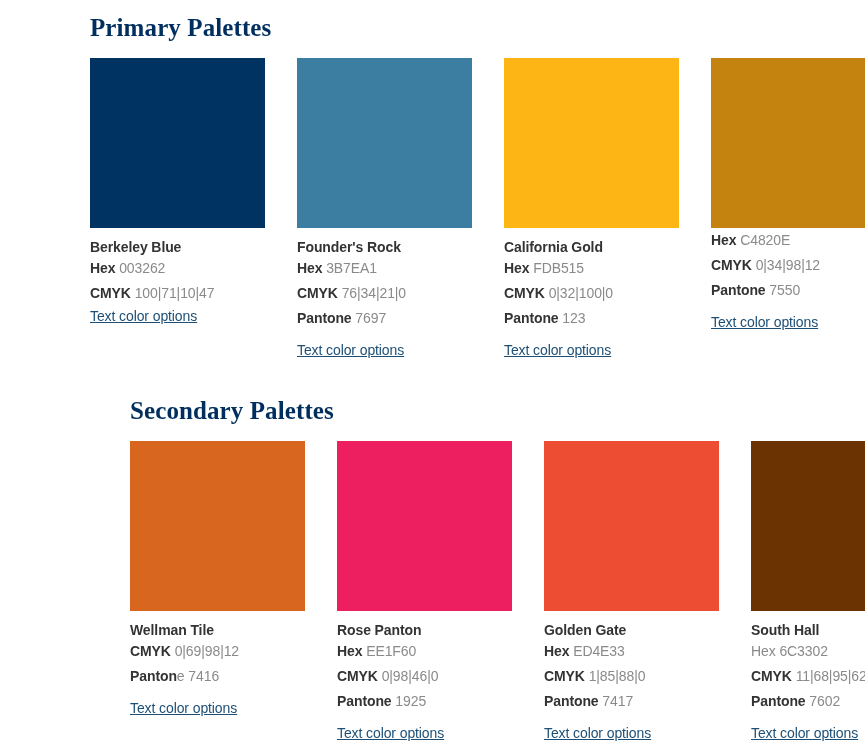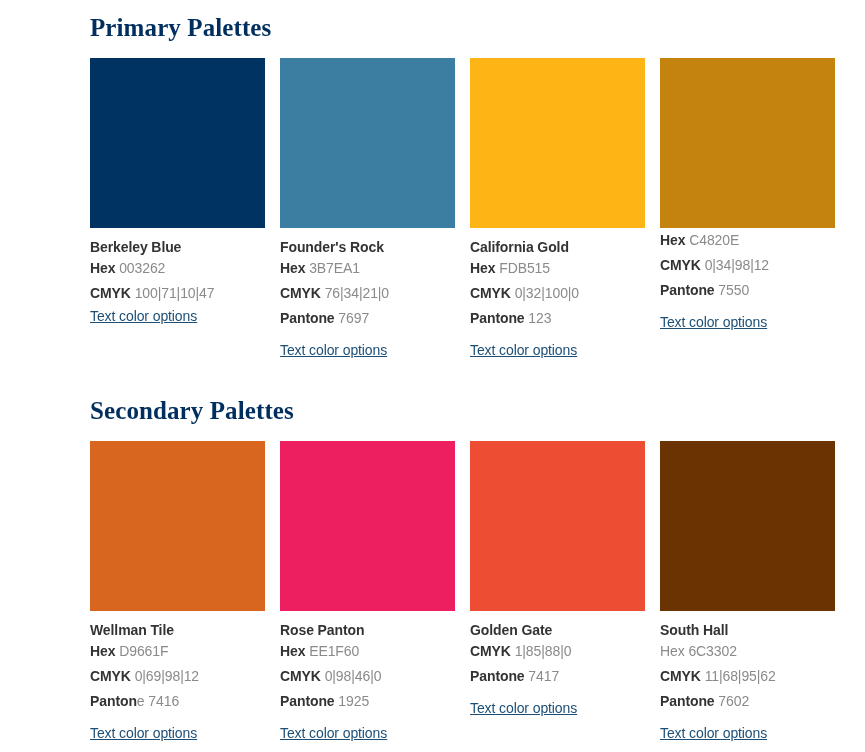--- a/index.html
+++ b/index.html
@@ -42,21 +42,21 @@
     padding-top: 13px;
   }
   .section.secondary .section-heading {
     padding-top: 12px;
   }
 
   
   .palette-grid {
     display: grid;
     grid-template-columns: repeat(4, 175px);
-    column-gap: 15px;
+    column-gap: 32px;
     margin-top: 15px;
   }
   .palette-card {
     width: 175px;
   }
   .swatch {
     width: 175px;
     height: 170px;
     display: block;
   }
@@ -96,20 +96,21 @@
     cursor: pointer;
     letter-spacing: -0.1px;
   }
   .palette-card.tight-link .text-color-link {
     margin-top: 1px;
   }
 
   
   .section.secondary {
     margin-top: 25px;
+    margin-left: 40px;
   }
 </style>
 </head>
 <body>
 
 <div class="page">
   <div class="content">
 
     <div class="section primary">
       <h2 class="section-heading">Primary Palettes</h2>
@@ -188,24 +189,20 @@
 
     <div class="section secondary">
       <h2 class="section-heading">Secondary Palettes</h2>
 
       <div class="palette-grid">
 
         <div class="palette-card">
           <div class="swatch" id="sw-1-0" style="background-color: rgb(217, 102, 31);"></div>
           <div class="card-title">Wellman Tile</div>
           <div class="spec-row">
-            <span class="spec-label">Hex</span>
-            <span class="spec-value">D9661F</span>
-          </div>
-          <div class="spec-row">
             <span class="spec-label">CMYK</span>
             <span class="spec-value">0|69|98|12</span>
           </div>
           <div class="spec-row"><span class="spec-label">Panton</span><span class="spec-value">e</span>
             <span class="spec-value">7416</span>
           </div>
           <a class="text-color-link">Text color options</a>
         </div>
 
         <div class="palette-card">
@@ -223,20 +220,24 @@
             <span class="spec-label">Pantone</span>
             <span class="spec-value">1925</span>
           </div>
           <a class="text-color-link">Text color options</a>
         </div>
 
         <div class="palette-card">
           <div class="swatch" id="sw-1-2" style="background-color: rgb(237, 78, 51);"></div>
           <div class="card-title">Golden Gate</div>
           <div class="spec-row">
+            <span class="spec-label">Hex</span>
+            <span class="spec-value">ED4E33</span>
+          </div>
+          <div class="spec-row">
             <span class="spec-label">CMYK</span>
             <span class="spec-value">1|85|88|0</span>
           </div>
           <div class="spec-row">
             <span class="spec-label">Pantone</span>
             <span class="spec-value">7417</span>
           </div>
           <a class="text-color-link">Text color options</a>
         </div>
 

